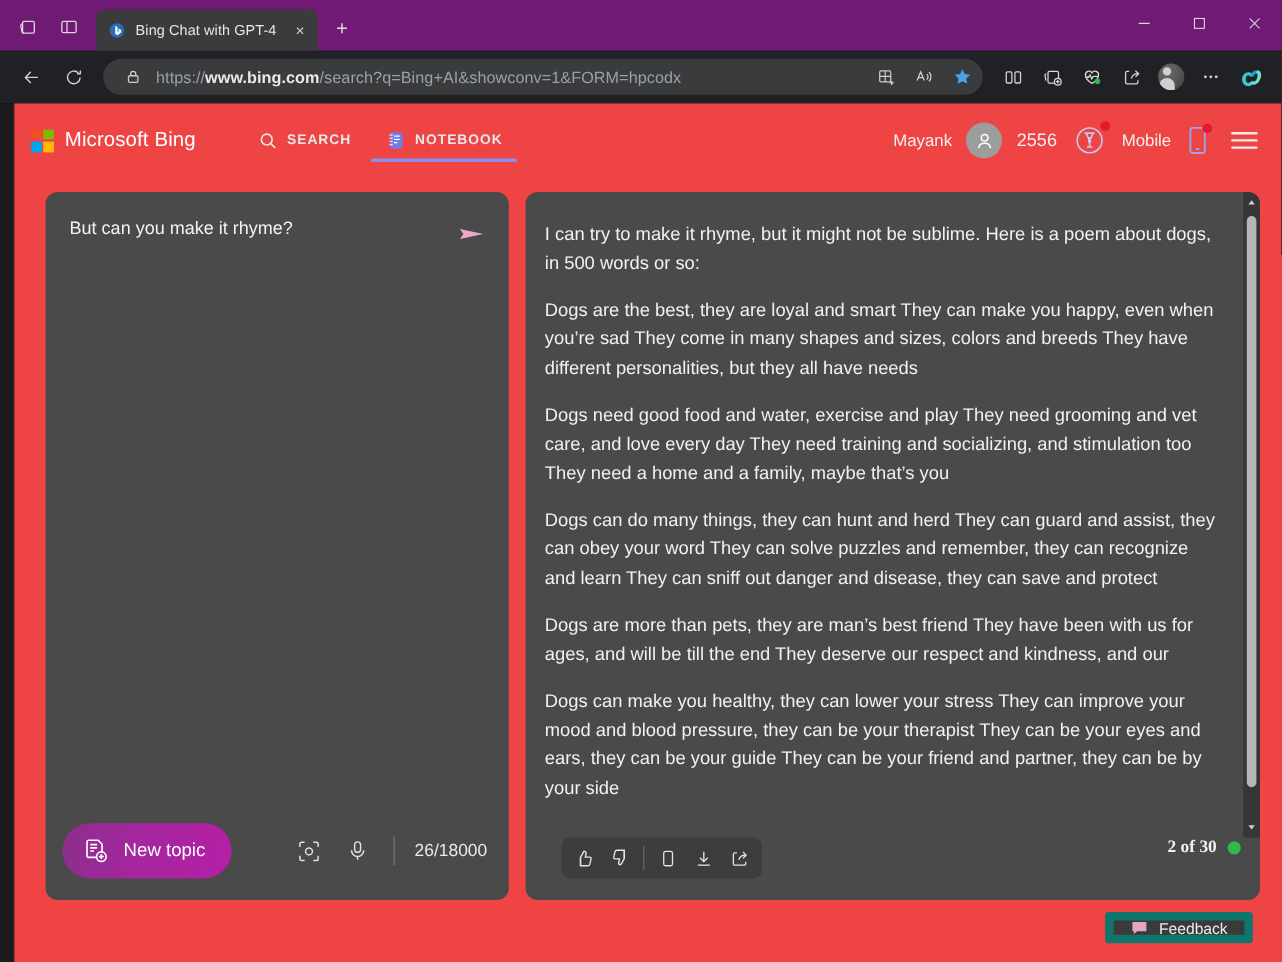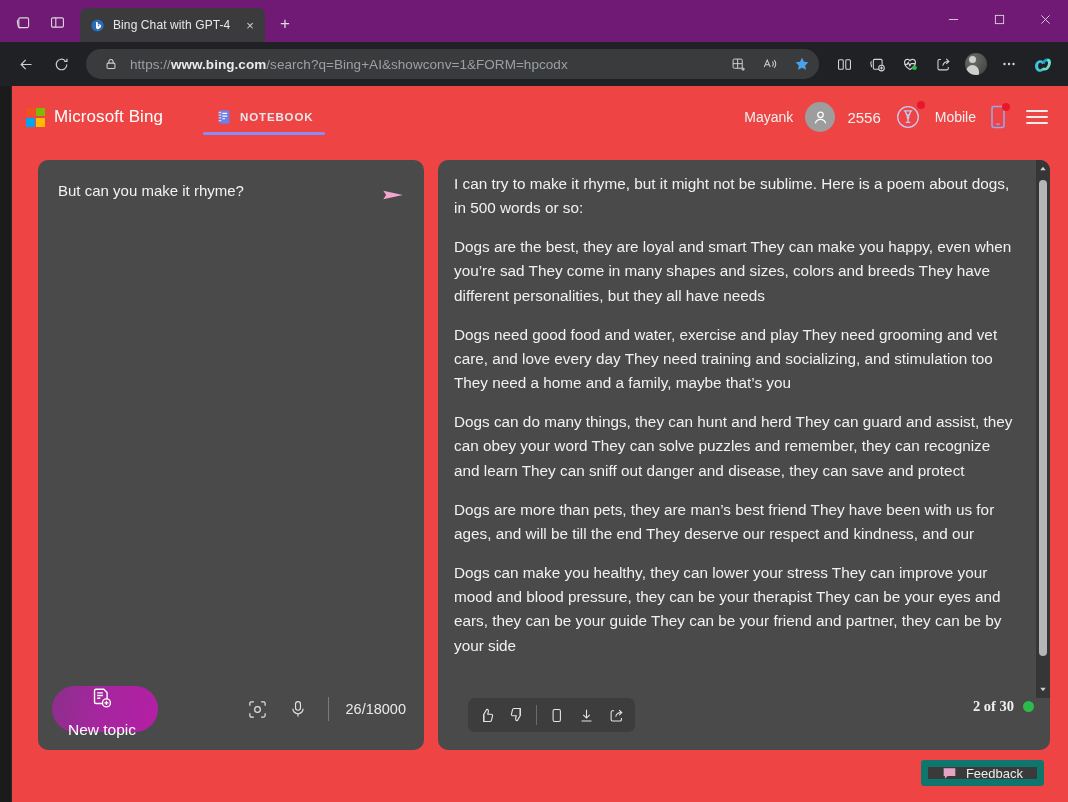--- a/index.html
+++ b/index.html
@@ -151,37 +151,37 @@
   .composer-text { font-size: 15px; color: #f2f2f2; line-height: 1.4; flex: 1 1 auto; }
   .send-btn { width: 30px; height: 30px; display:flex; align-items:center; justify-content:center; flex:0 0 30px; }
 
   .composer-footer {
     display: flex; align-items: center; padding: 0 18px 18px 14px; gap: 0;
   }
   .new-topic-btn {
     display: flex; align-items: center; gap: 11px; height: 46px; padding: 0 22px 0 16px;
     border-radius: 23px;
     background: linear-gradient(100deg, #8c2f8c 0%, #a5269e 45%, #b51fa6 100%);
-    color: #fff; font-size: 15.5px; flex-direction: column;
+    color: #fff; font-size: 15.5px;
   }
   .composer-tools { margin-left: auto; display: flex; align-items: center; gap: 14px; }
   .ctool { width: 26px; height: 26px; display:flex; align-items:center; justify-content:center; color:#e2e2e2; }
   .tool-divider { width: 1px; height: 24px; background: #7b7b7b; margin: 0 3px; }
   .char-count { font-size: 14.5px; color: #e9e9e9; }
 
   
   .response {
     flex: 1 1 auto; background: #4a4a4a; border-radius: 10px; display: flex;
     flex-direction: column; min-width: 0; overflow: hidden; position: relative;
   }
   .response-body {
     flex: 1 1 auto; display: flex; min-height: 0; position: relative;
   }
   .response-text {
-    flex: 1 1 auto; padding: 12px 16px 8px 16px; overflow: hidden; min-width: 0;
+    flex: 1 1 auto; padding: 24px 16px 8px 16px; overflow: hidden; min-width: 0;
   }
   .response-text p {
     font-size: 15.3px; line-height: 1.58; color: #f1f1f1; margin-bottom: 15px;
   }
   .response-text p:last-child { margin-bottom: 0; }
 
   
   .scrollbar {
     width: 14px; flex: 0 0 14px; background: #363636; display: flex;
     flex-direction: column; align-items: center; padding: 2px 0; position: relative;
@@ -372,20 +372,29 @@
           <span class="ms-squares">
             <i style="background:#f25022"></i>
               <i style="background:#7fba00"></i>
             <i style="background:#00a4ef"></i>
               <i style="background:#ffb900"></i>
           </span>
           <span class="bing-wordmark">Microsoft Bing</span>
         </div>
 
         <div class="nav-tabs">
+          <div class="nav-tab">
+            <span>
+              <svg width="17" height="17" viewBox="0 0 20 20" fill="none" stroke="#e9e9e9" stroke-width="1.6">
+                <circle cx="8.6" cy="8.6" r="5.3"></circle>
+                  <path d="M12.6 12.6l4.2 4.2"></path>
+              </svg>
+            </span>
+            <span class="nav-tab-label">SEARCH</span>
+          </div>
           <div class="nav-tab active">
             <span>
               <svg width="18" height="18" viewBox="0 0 20 20">
                 <rect x="5" y="2.6" width="11" height="14.8" rx="1.6" fill="#6f7ee8"></rect>
                 <path d="M4 5h3M4 8h3M4 11h3M4 14h3" stroke="#cfd4fb" stroke-width="1.4"></path>
                 <path d="M8.2 6h5.3M8.2 9h5.3M8.2 12h3" stroke="#ffffff" stroke-width="1.2"></path>
               </svg>
             </span>
             <span class="nav-tab-label">NOTEBOOK</span>
           </div>

